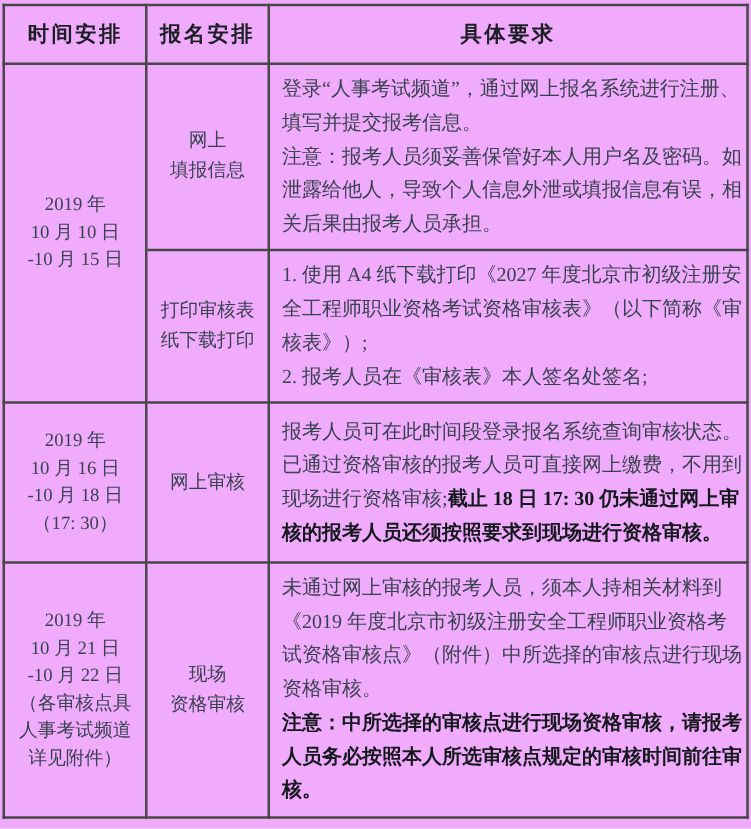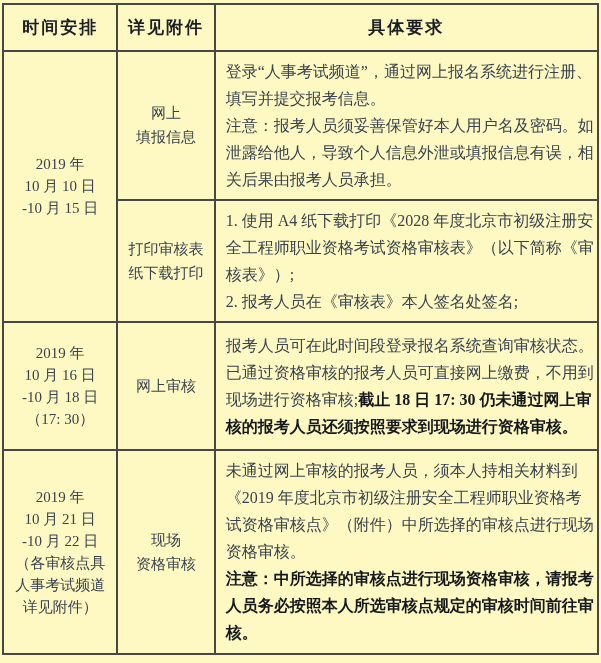--- a/index.html
+++ b/index.html
@@ -5,21 +5,21 @@
   html, body {
     margin: 0;
     padding: 0;
     background: #ffffff;
   }
   .page {
     width: 601px;
     height: 663px;
     box-sizing: border-box;
     padding: 3px 2px 4px 2px;
-    background: #fef9c3;
+    background: #f0abfc;
     font-family: "Liberation Serif", "DejaVu Serif", serif;
     color: #39424f;
   }
   table.schedule {
     border-collapse: collapse;
     table-layout: fixed;
     width: 597px;
     height: 652px;
   }
   table.schedule th,
@@ -75,21 +75,21 @@
 <div class="page">
   <table class="schedule">
     <colgroup>
       <col style="width:114px">
       <col style="width:97px">
       <col style="width:382px">
     </colgroup>
     <tbody>
         <tr>
       <th class="hdr">时间安排</th>
-      <th class="hdr">详见附件</th>
+      <th class="hdr">报名安排</th>
       <th class="hdr">具体要求</th>
     </tr>
 
     <tr class="r1a">
       <td class="time-cell" rowspan="2">
         <div>2019 年</div>
         <div>10 月 10 日</div>
         <div>-10 月 15 日</div>
       </td>
       <td class="arr-cell">
@@ -101,21 +101,21 @@
         <p class="req-para">注意：报考人员须妥善保管好本人用户名及密码。如泄露给他人，导致个人信息外泄或填报信息有误，相关后果由报考人员承担。</p>
       </td>
     </tr>
 
     <tr class="r1b">
       <td class="arr-cell">
         <div>打印审核表</div>
         <div>纸下载打印</div>
       </td>
       <td class="req-cell">
-        <p class="req-para">1. 使用 A4 纸下载打印《2028 年度北京市初级注册安全工程师职业资格考试资格审核表》（以下简称《审核表》）;</p>
+        <p class="req-para">1. 使用 A4 纸下载打印《2027 年度北京市初级注册安全工程师职业资格考试资格审核表》（以下简称《审核表》）;</p>
         <p class="req-para">2. 报考人员在《审核表》本人签名处签名;</p>
       </td>
     </tr>
 
     <tr class="r2">
       <td class="time-cell">
         <div>2019 年</div>
         <div>10 月 16 日</div>
         <div>-10 月 18 日</div>
         <div>（17: 30）</div>

